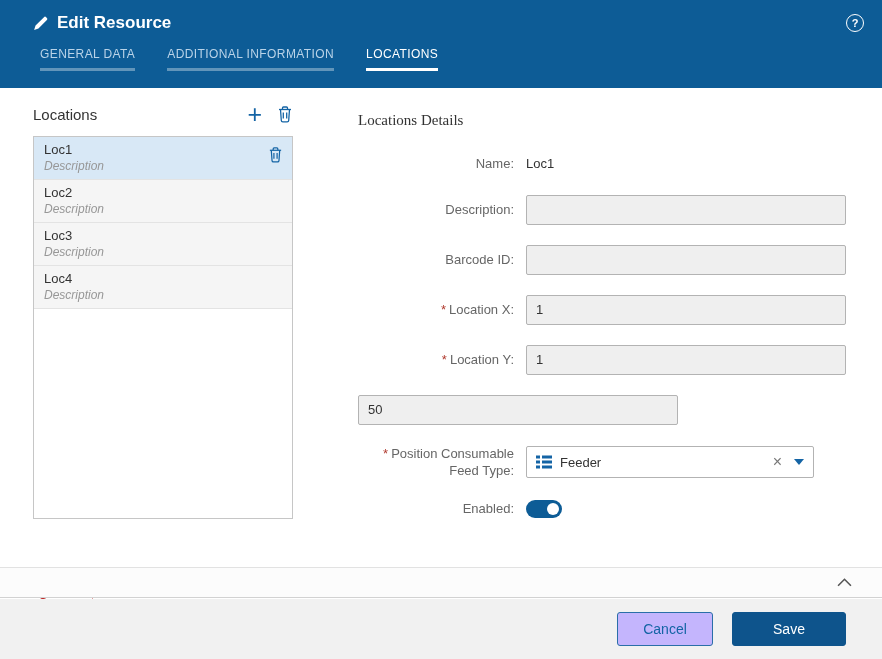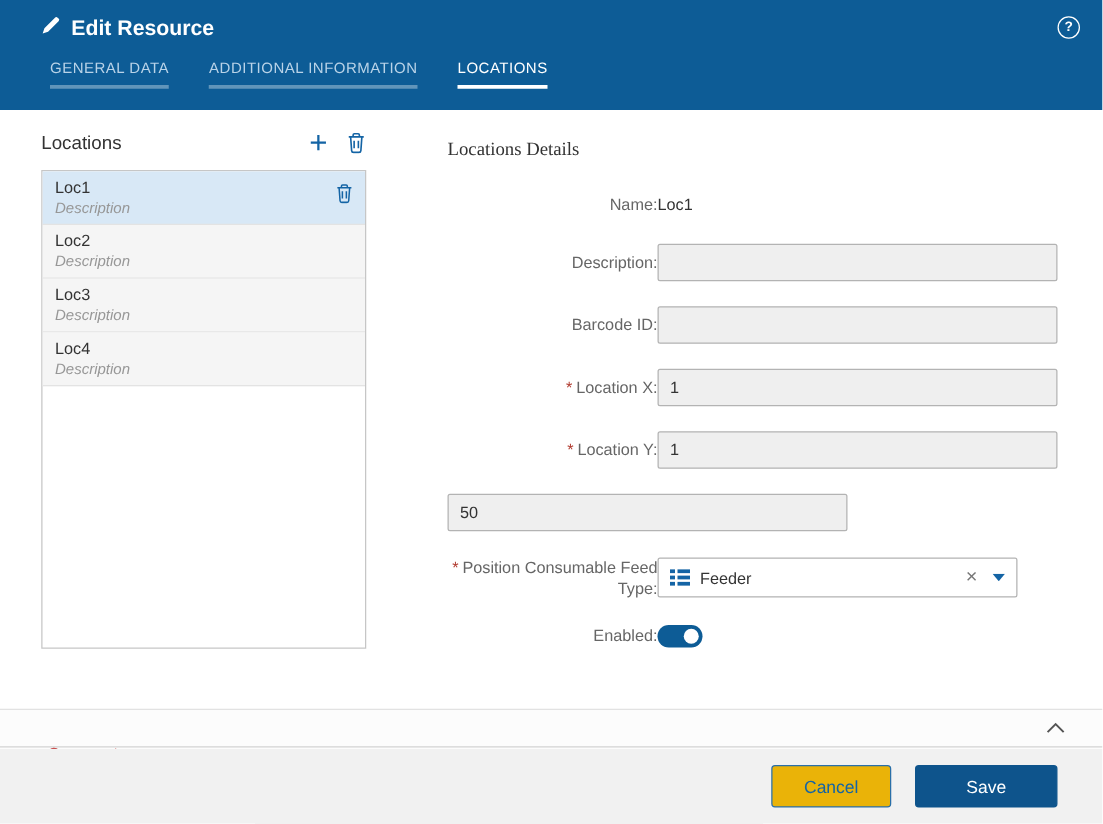--- a/index.html
+++ b/index.html
@@ -11,21 +11,21 @@
     overflow: hidden;
     color: #333;
   }
 
   
   .header {
     position: absolute; top: 0; left: 0; right: 0; height: 88px;
     background: #0d5c96;
   }
   .header-top {
-    display: flex; align-items: flex-start;
+    display: flex; align-items: center;
     padding: 13px 18px 0 33px;
   }
   .page-title {
     color: #fff; font-size: 17px; font-weight: bold; margin-left: 9px;
   }
   .help-btn {
     margin-left: auto;
     width: 18px; height: 18px; border-radius: 50%;
     border: 1.5px solid #fff; color: #fff;
     font-size: 11px; font-weight: bold;
@@ -69,21 +69,21 @@
   .loc-item-name { font-size: 13px; color: #333; display: block; }
   .loc-item-desc { font-size: 12px; font-style: italic; color: #979797; display: block; margin-top: 2px; }
   .row-trash { position: absolute; right: 9px; top: 9px; cursor: pointer; display: flex; }
 
   
   .details { position: absolute; left: 358px; top: 112px; width: 500px; }
   .details-title { font-size: 15px; color: #333; margin-bottom: 26px; font-family: Liberation Serif, serif; }
   .frow { display: flex; align-items: center; margin-bottom: 20px; }
   .frow-name { margin-bottom: 22px; }
   .flabel {
-    width: 168px; text-align: right; 
+    width: 168px; text-align: right; padding-right: 12px;
     font-size: 13px; color: #666; line-height: 1.35;
   }
   .req { color: #b03a2e; margin-right: 3px; }
   .fvalue-text { font-size: 13px; color: #333; }
   .finput {
     width: 320px; height: 30px;
     background: #efefef; border: 1px solid #b3b3b3; border-radius: 2px;
     padding: 0 9px; font-size: 13px; color: #333;
     font-family: "Liberation Sans", sans-serif;
     outline: none;
@@ -123,21 +123,21 @@
     position: absolute; left: 0; right: 0; bottom: 0; height: 60px;
     background: #f1f1f1;
     display: flex; align-items: center; justify-content: flex-end;
     gap: 19px; padding-right: 36px;
   }
   .btn {
     height: 34px; border-radius: 3px; font-size: 14px;
     font-family: "Liberation Sans", sans-serif; cursor: pointer;
   }
   .btn-cancel {
-    width: 96px; background: #eab308; border: 1px solid #2a6fa8; color: #1464a5;
+    width: 96px; background: #c4b5fd; border: 1px solid #2a6fa8; color: #1464a5;
   }
   .btn-save {
     width: 114px; background: #0e548c; border: 1px solid #0e548c; color: #fff;
   }
 </style>
 </head>
 <body>
 
 <div class="header">
   <div class="header-top">

